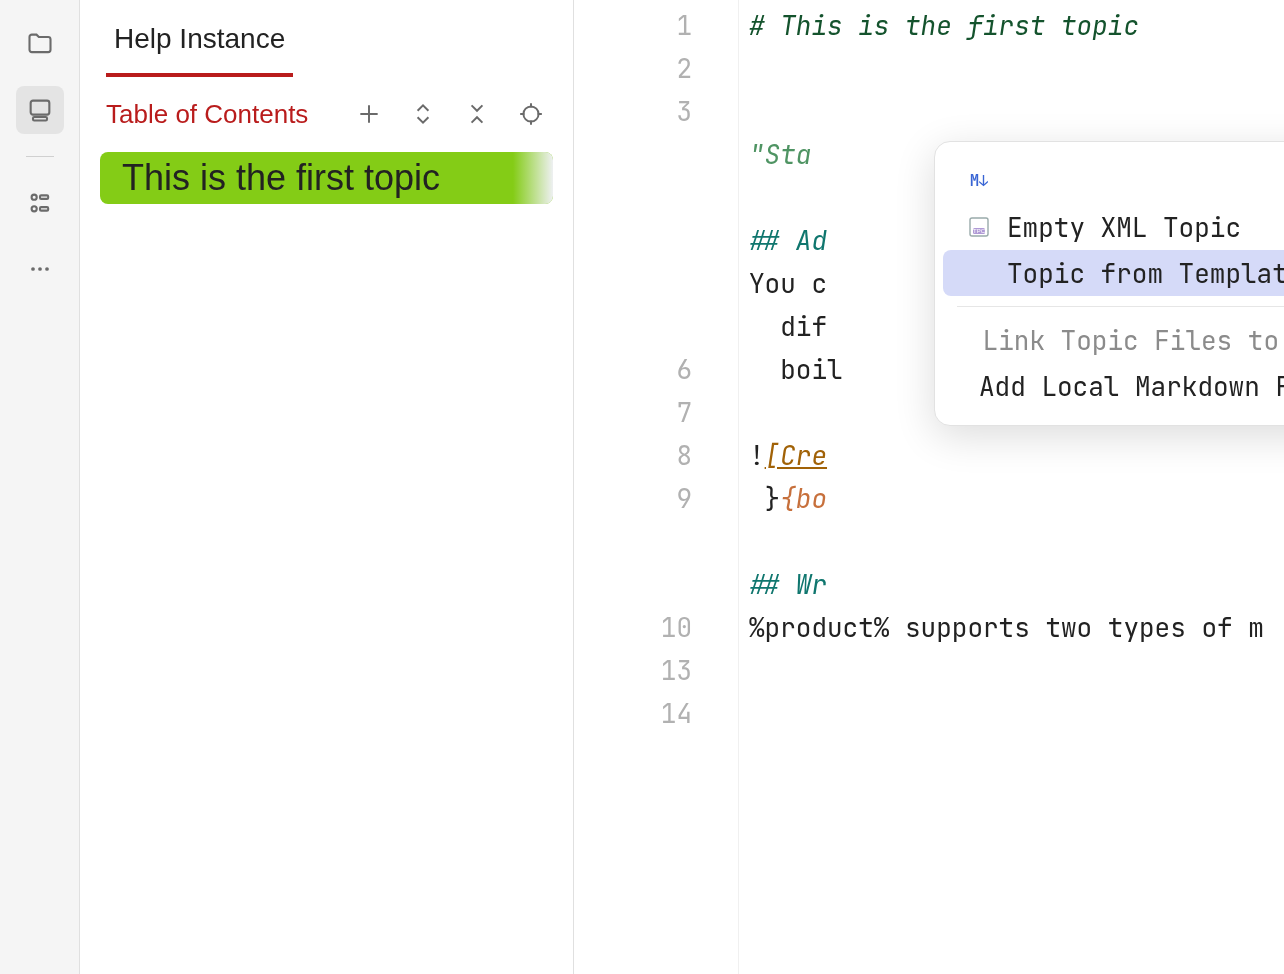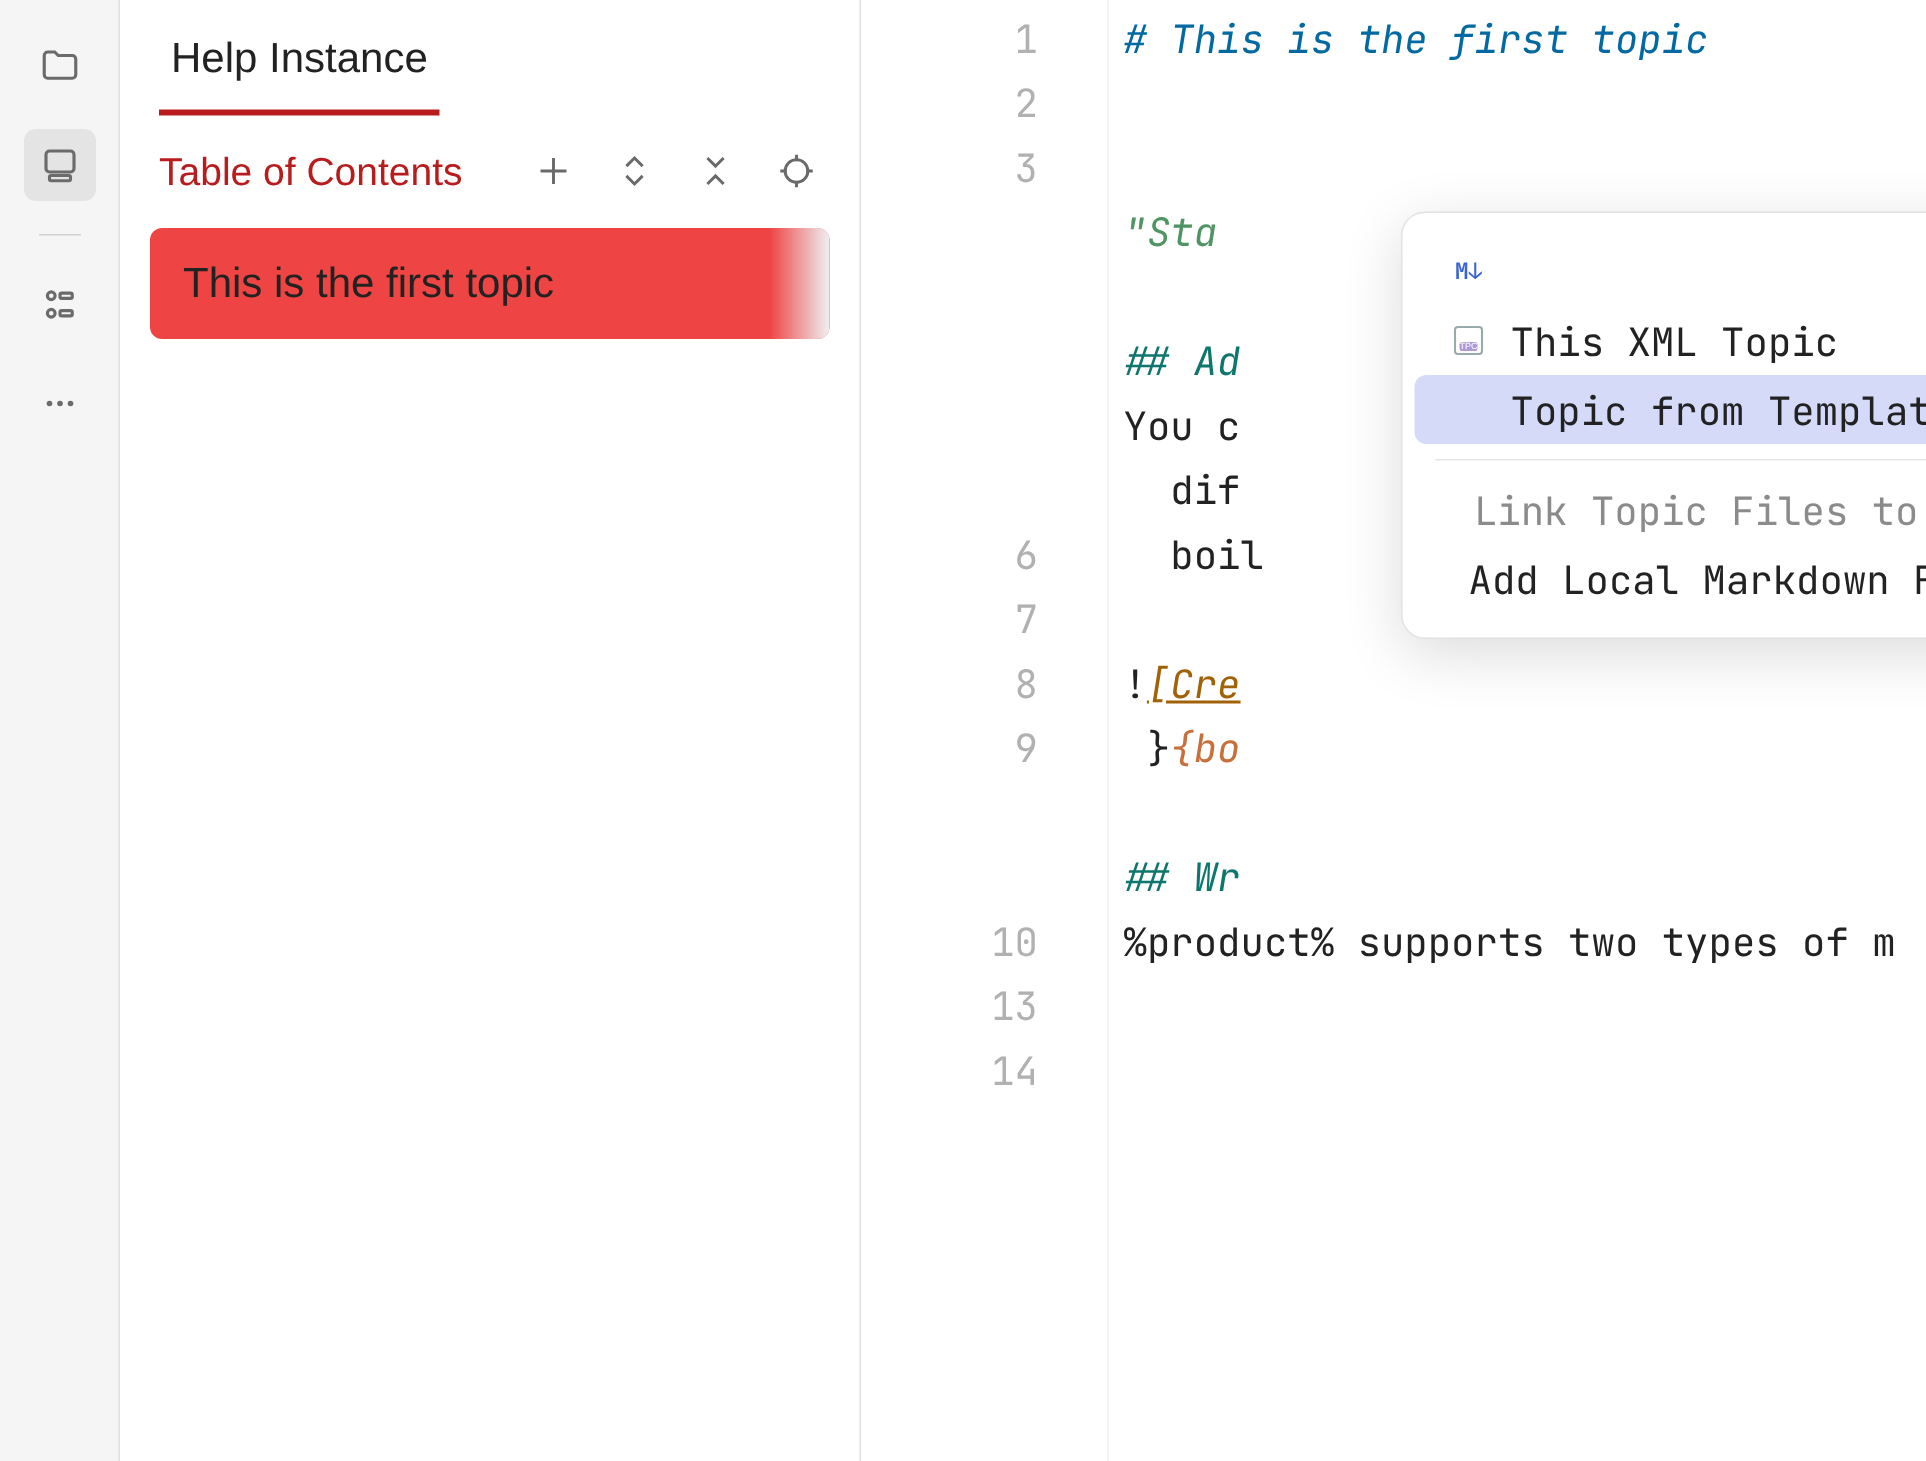--- a/index.html
+++ b/index.html
@@ -42,24 +42,24 @@
     .sidebar .toc-header {
       height: 64px; display: flex; align-items: center; padding: 0 26px; gap: 8px;
     }
     .sidebar .toc-title { font-size: 26px; color: #b91c1c; flex: 1; }
     .sidebar .toc-actions { display: flex; gap: 22px; }
     .sidebar .toc-actions .act { width: 32px; height: 32px; display:flex; align-items:center; justify-content:center; cursor:pointer; }
     .sidebar .toc-actions svg { width: 26px; height: 26px; stroke: #6a6a6a; fill:none; stroke-width:1.8; }
 
     .sidebar .toc-item {
       margin: 6px 20px 0 20px;
-      padding: 21px 22px;
-      background: #ef4444;
+      padding: 5px 22px;
+      background: #84cc16;
       border-radius: 8px;
-      font-size: 28px;
+      font-size: 36px;
       color: #222;
       white-space: nowrap;
       overflow: hidden;
       position: relative;
     }
     .sidebar .toc-item::after {
       content:""; position:absolute; right:0; top:0; bottom:0; width:40px;
       background: linear-gradient(to right, rgba(238,240,242,0), #eef0f2);
     }
 
@@ -80,21 +80,21 @@
       user-select: none;
     }
     .code {
       flex: 1;
       padding: 4px 0 0 10px;
       color: #222;
       white-space: pre;
       overflow: hidden;
     }
     .code .line { height: 43px; }
-    .c-purple { color: #0369a1; font-style: italic; }
+    .c-purple { color: #14532d; font-style: italic; }
     .c-comment { color: #9aa0a6; font-style: italic; }
     .c-hdr { color: #0f766e; font-style: italic; }
     .c-link { color: #a16207; font-style: italic; text-decoration: underline; }
     .c-orange { color: #c7703c; font-style: italic; }
     .c-green { color: #4f9463; font-style: italic; }
 
     .gutter .gl { height: 43px; }
     .gutter .gl.multi { height: auto; }
     .gutter .icons { display:inline-flex; gap:4px; vertical-align: middle; margin-left: 6px;}
     .gutter .icons svg { width:20px; height:20px; stroke:#888; fill:none; stroke-width:1.6; }
@@ -218,21 +218,21 @@
         <span class="md-badge">M↓</span>
       </div>
       <div class="mi">
         <span class="tpc-badge">
           <svg viewBox="0 0 24 24">
             <rect x="3" y="3" width="18" height="18" rx="2" fill="none" stroke="#9aa" stroke-width="1.4"></rect>
             <rect x="6" y="13" width="12" height="6" rx="1.5" fill="#b09ad6"></rect>
             <text x="12" y="17.6" text-anchor="middle" font-size="6" fill="#fff" font-family="sans-serif">TPC</text>
           </svg>
         </span>
-        <span>This XML Topic</span>
+        <span>Empty XML Topic</span>
       </div>
       <div class="mi selected">
         <span style="width:28px;display:inline-block"></span>
         <span>Topic from Template</span>
       </div>
       <div class="sep"></div>
       <div class="mi disabled">
         <span style="width:28px;display:inline-block"></span>
         <span>Link Topic Files to TOC…</span>
       </div>

